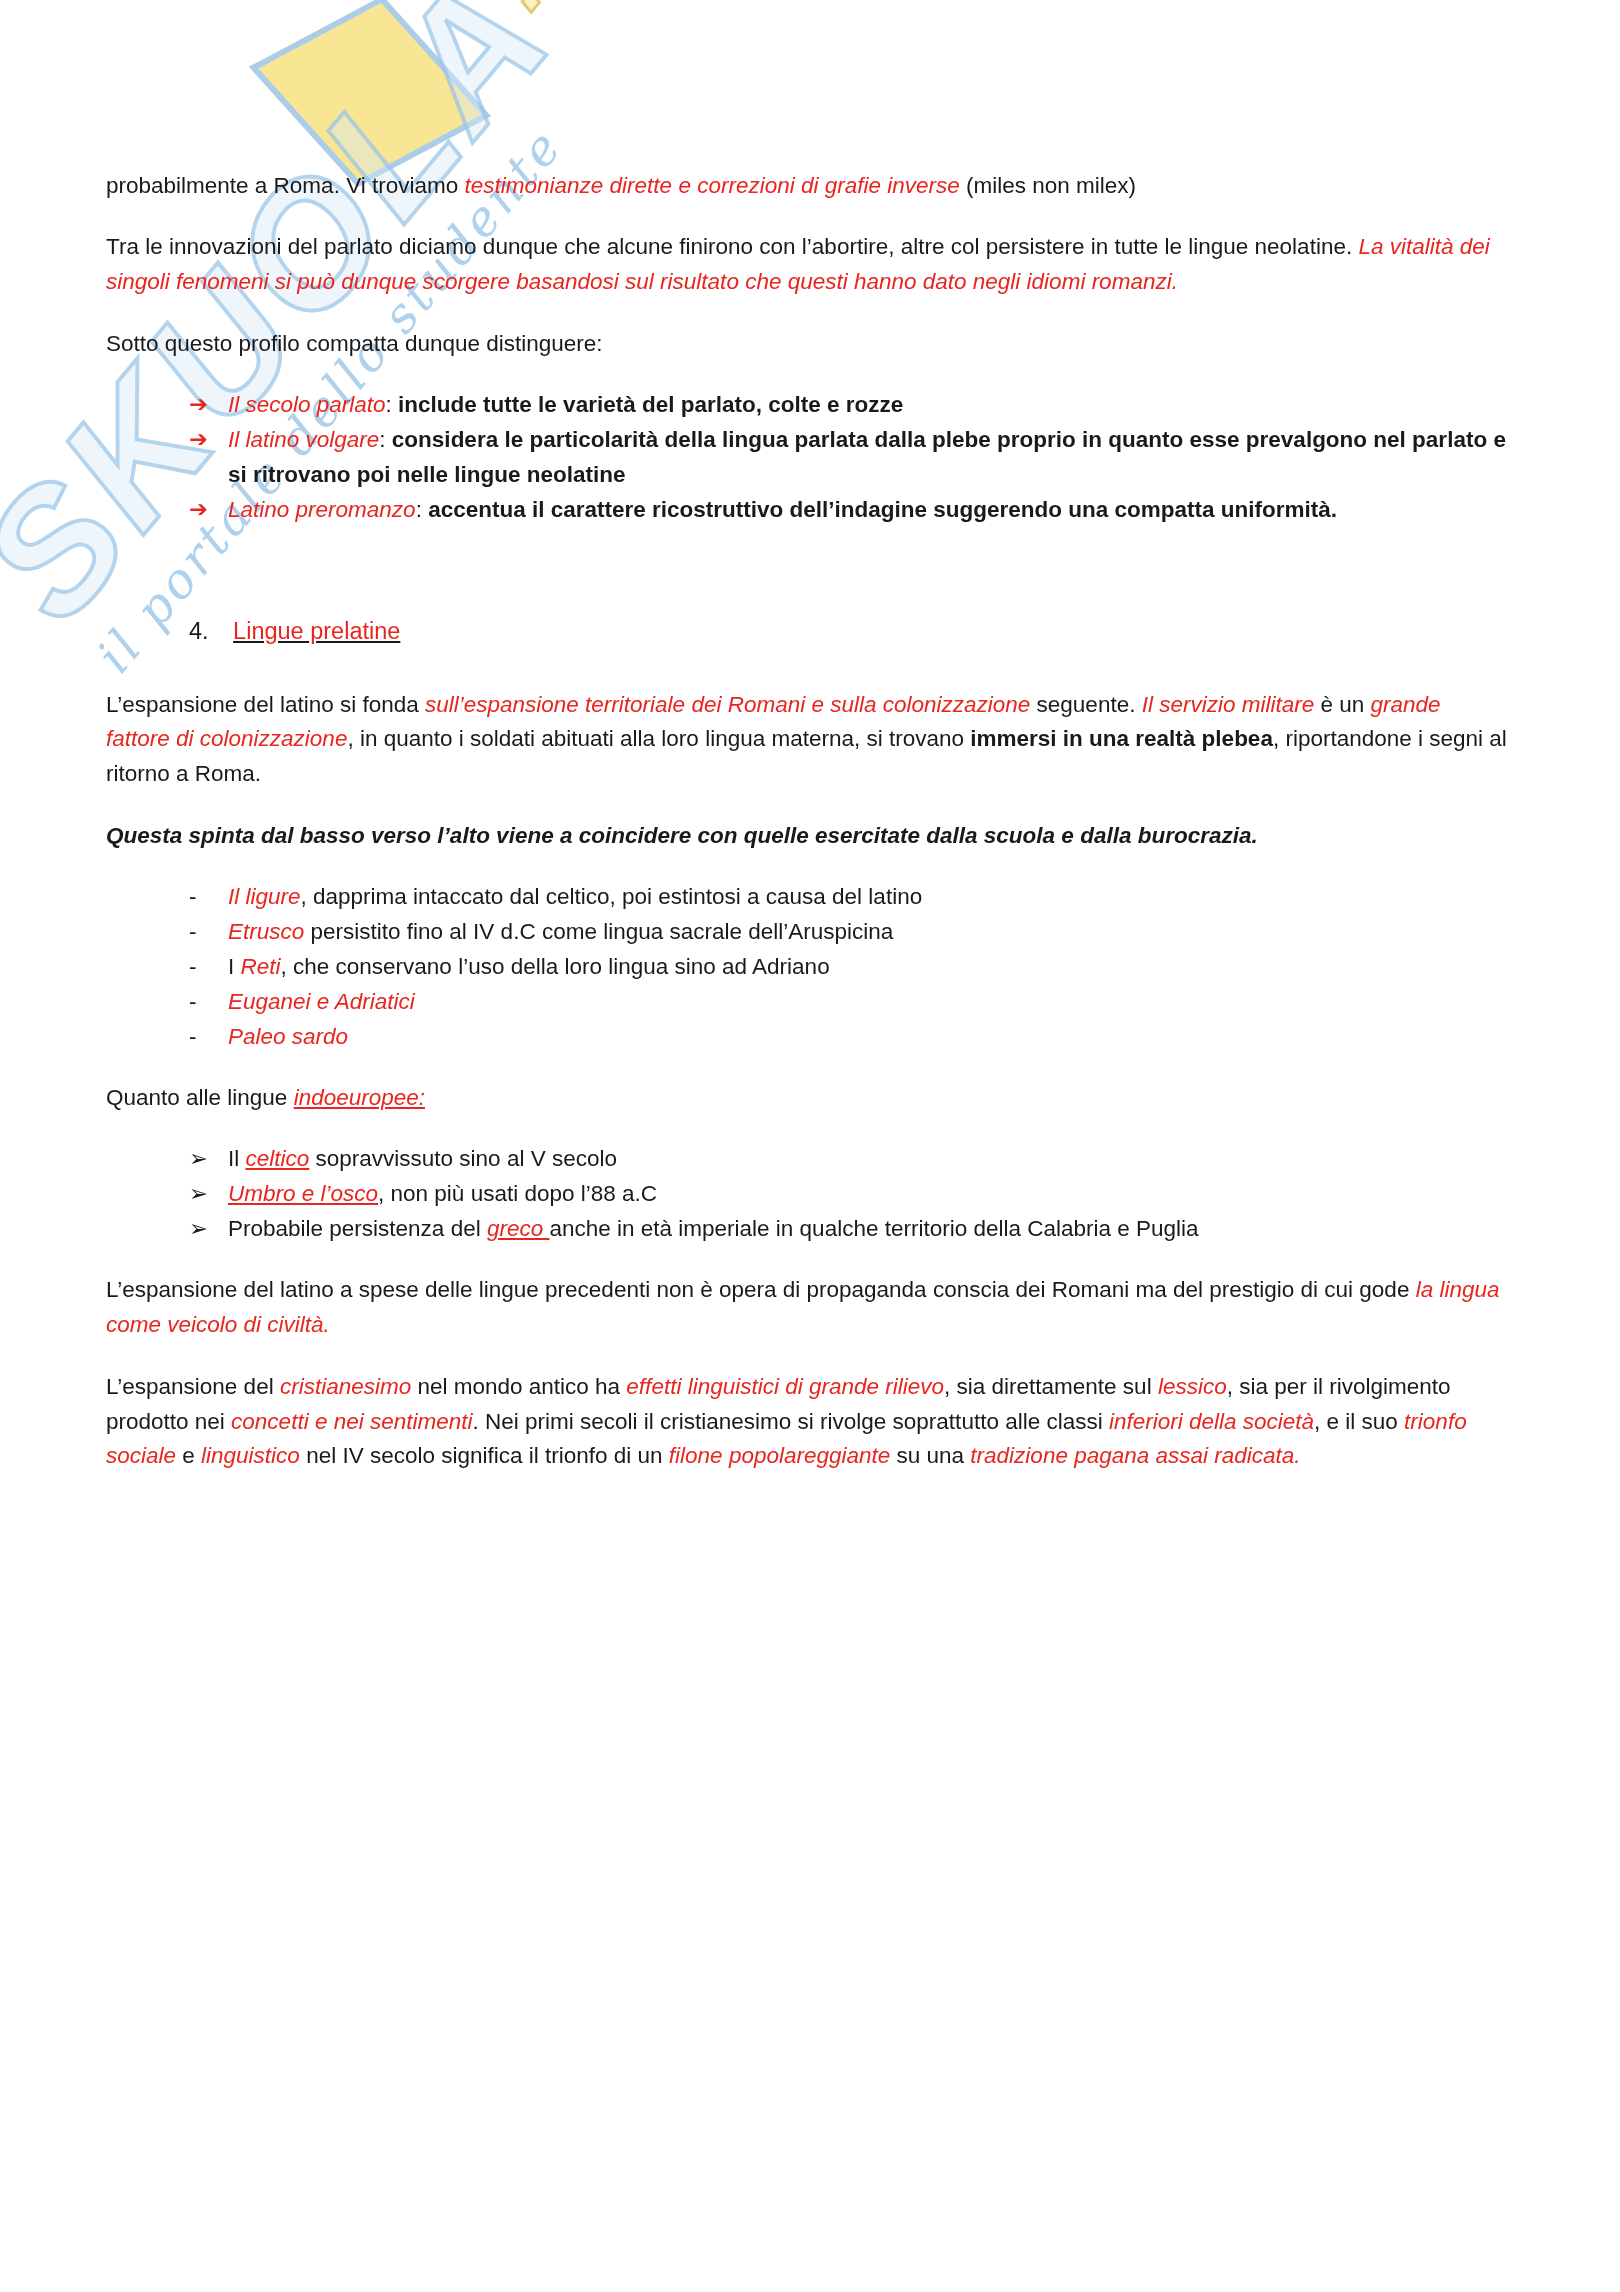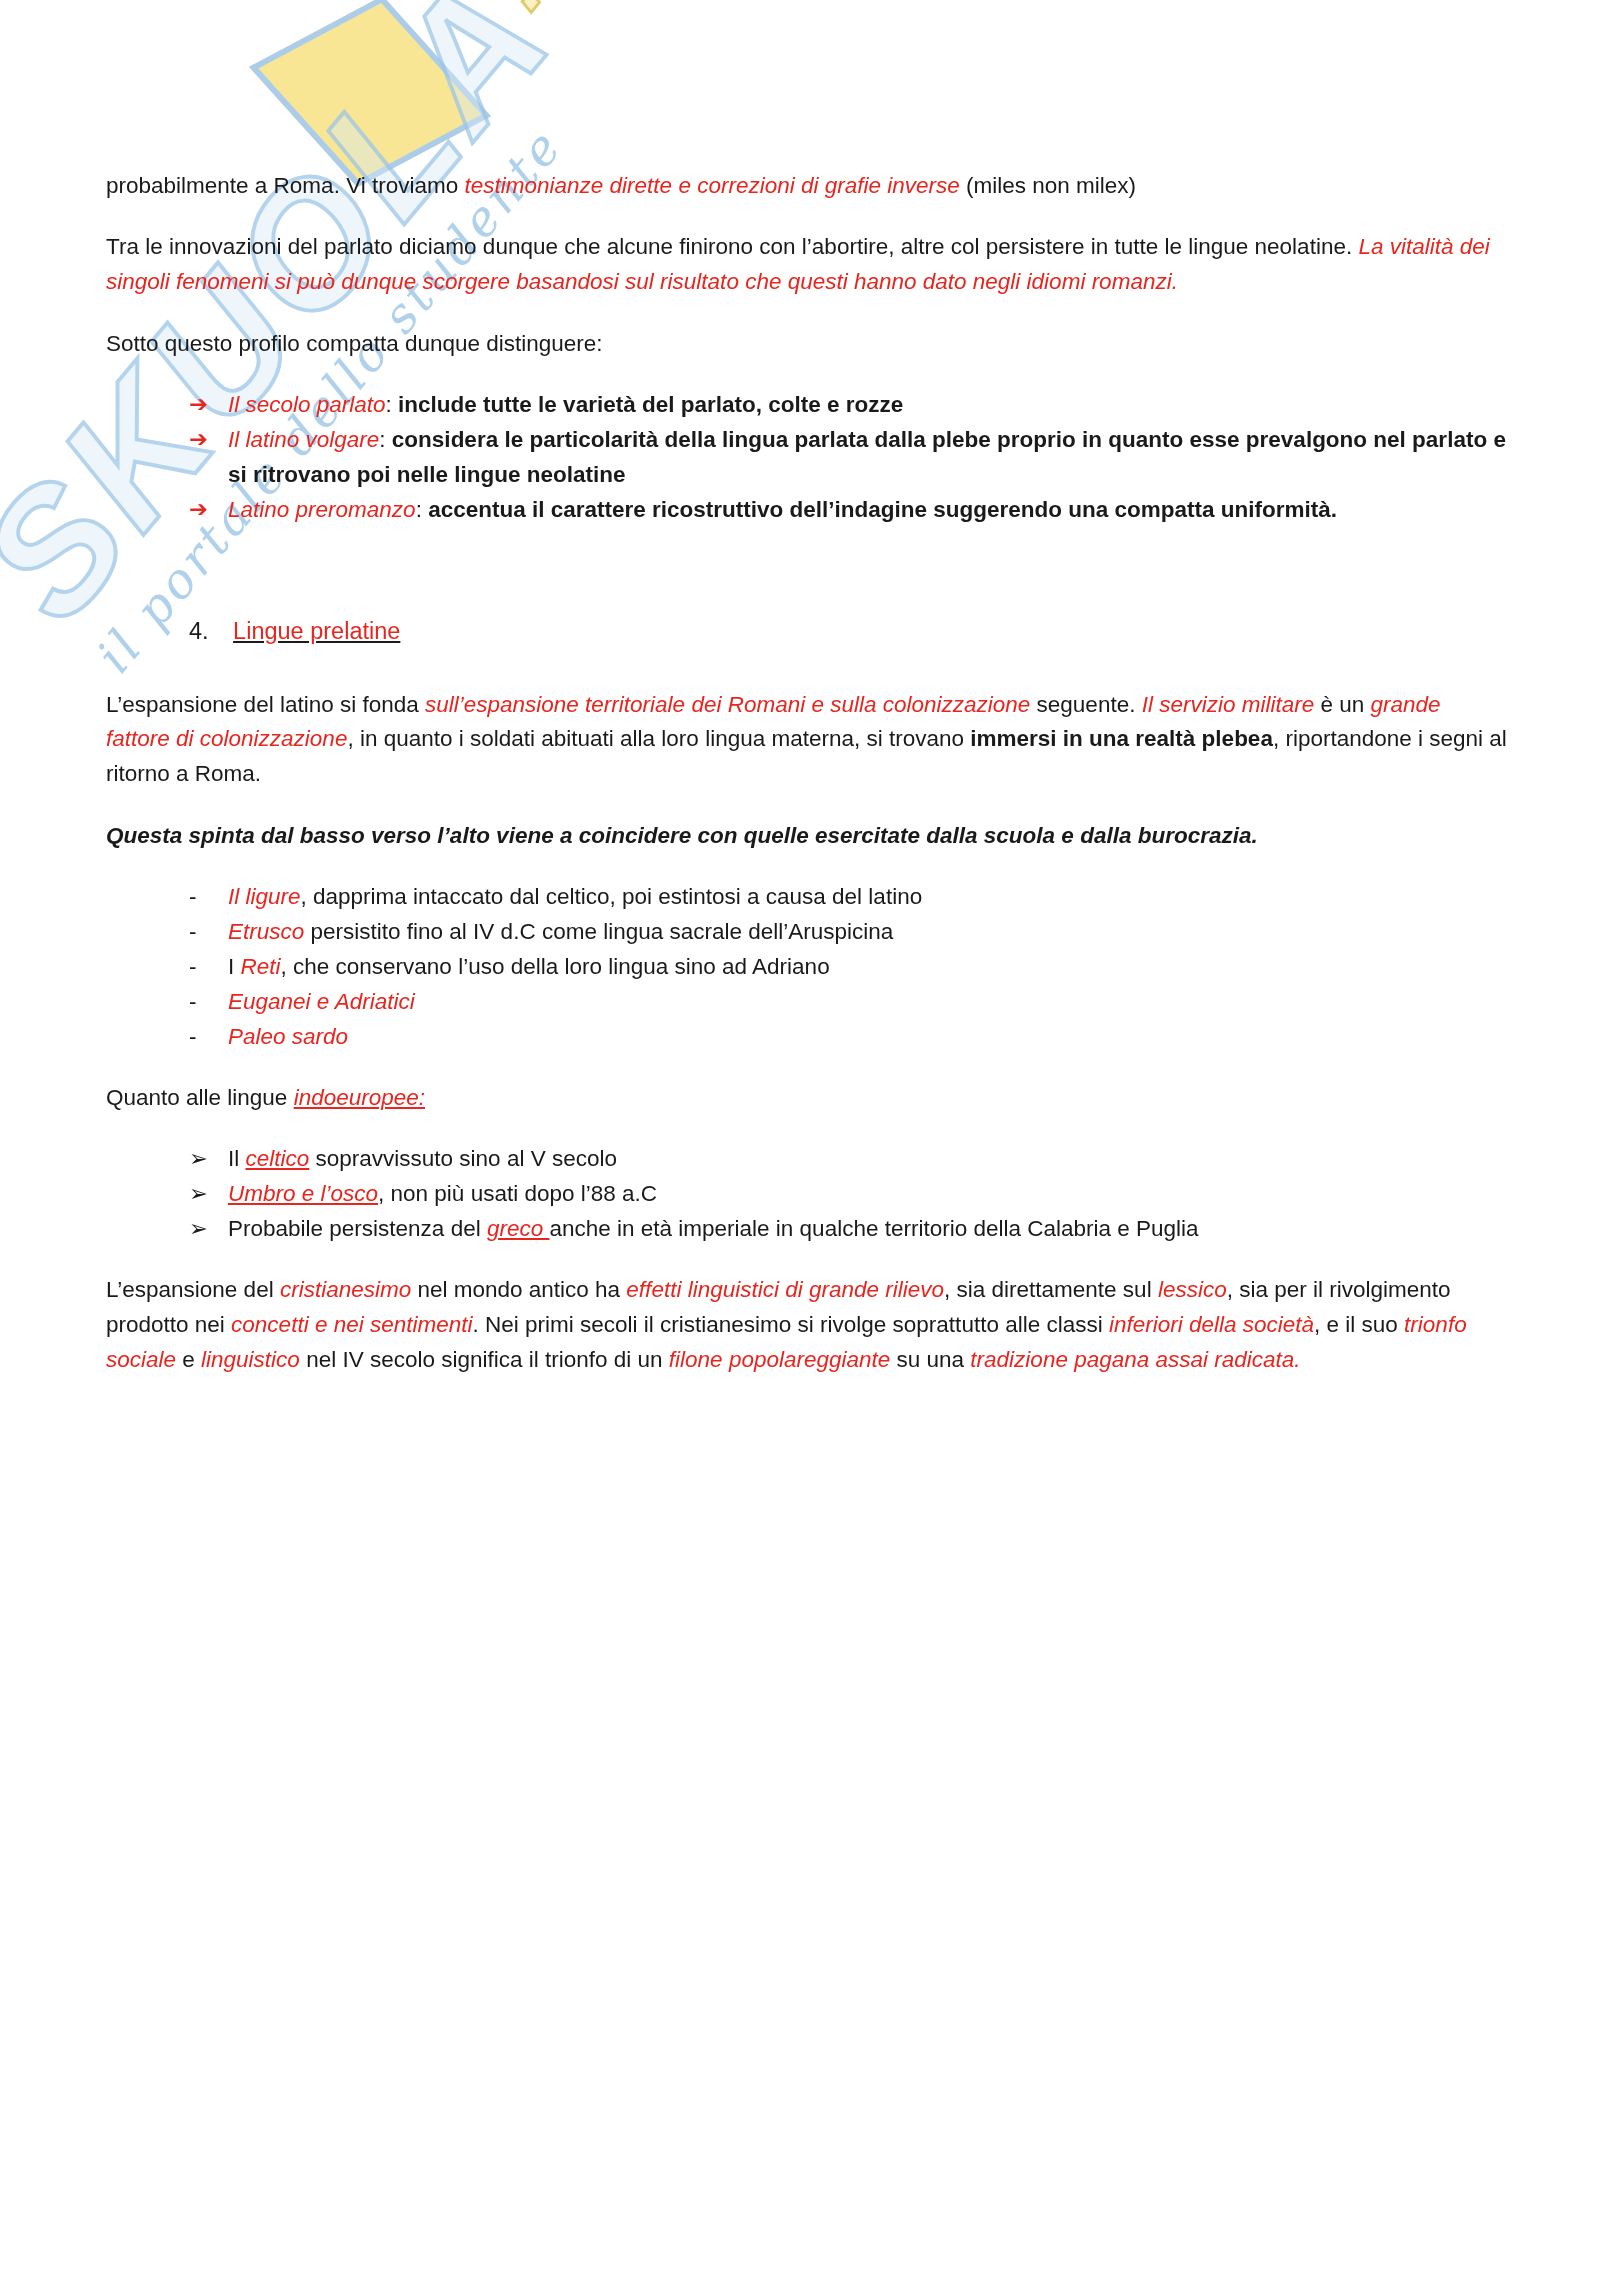--- a/index.html
+++ b/index.html
@@ -144,18 +144,19 @@
         <span class="bullet">➢</span>
         <span class="li-text"><span class="seg-red seg-underline">Umbro e l’osco</span><span>, non più usati dopo l’88 a.C</span></span>
       </div>
       <div class="li">
         <span class="bullet">➢</span>
         <span class="li-text"><span>Probabile persistenza del </span><span class="seg-red seg-underline">greco </span><span>anche in età imperiale in qualche territorio della Calabria e Puglia</span></span>
       </div>
     </div>
 
 
+    <p class="para"><span>L’espansione del latino a spese delle lingue precedenti non è opera di propaganda conscia dei Romani ma del prestigio di cui gode </span><span class="seg-red">la lingua come veicolo di civiltà.</span></p>
 
     <p class="para"><span>L’espansione del </span><span class="seg-red">cristianesimo</span><span> nel mondo antico ha </span><span class="seg-red">effetti linguistici di grande rilievo</span><span>, sia direttamente sul </span><span class="seg-red">lessico</span><span>, sia per il rivolgimento prodotto nei </span><span class="seg-red">concetti e nei sentimenti</span><span>. Nei primi secoli il cristianesimo si rivolge soprattutto alle classi </span><span class="seg-red">inferiori della società</span><span>, e il suo </span><span class="seg-red">trionfo sociale</span><span> e </span><span class="seg-red">linguistico</span><span> nel IV secolo significa il trionfo di un </span><span class="seg-red">filone popolareggiante</span><span> su una </span><span class="seg-red">tradizione pagana assai radicata.</span></p>
 
   </div>
 </div>
 
 
 </body></html>

